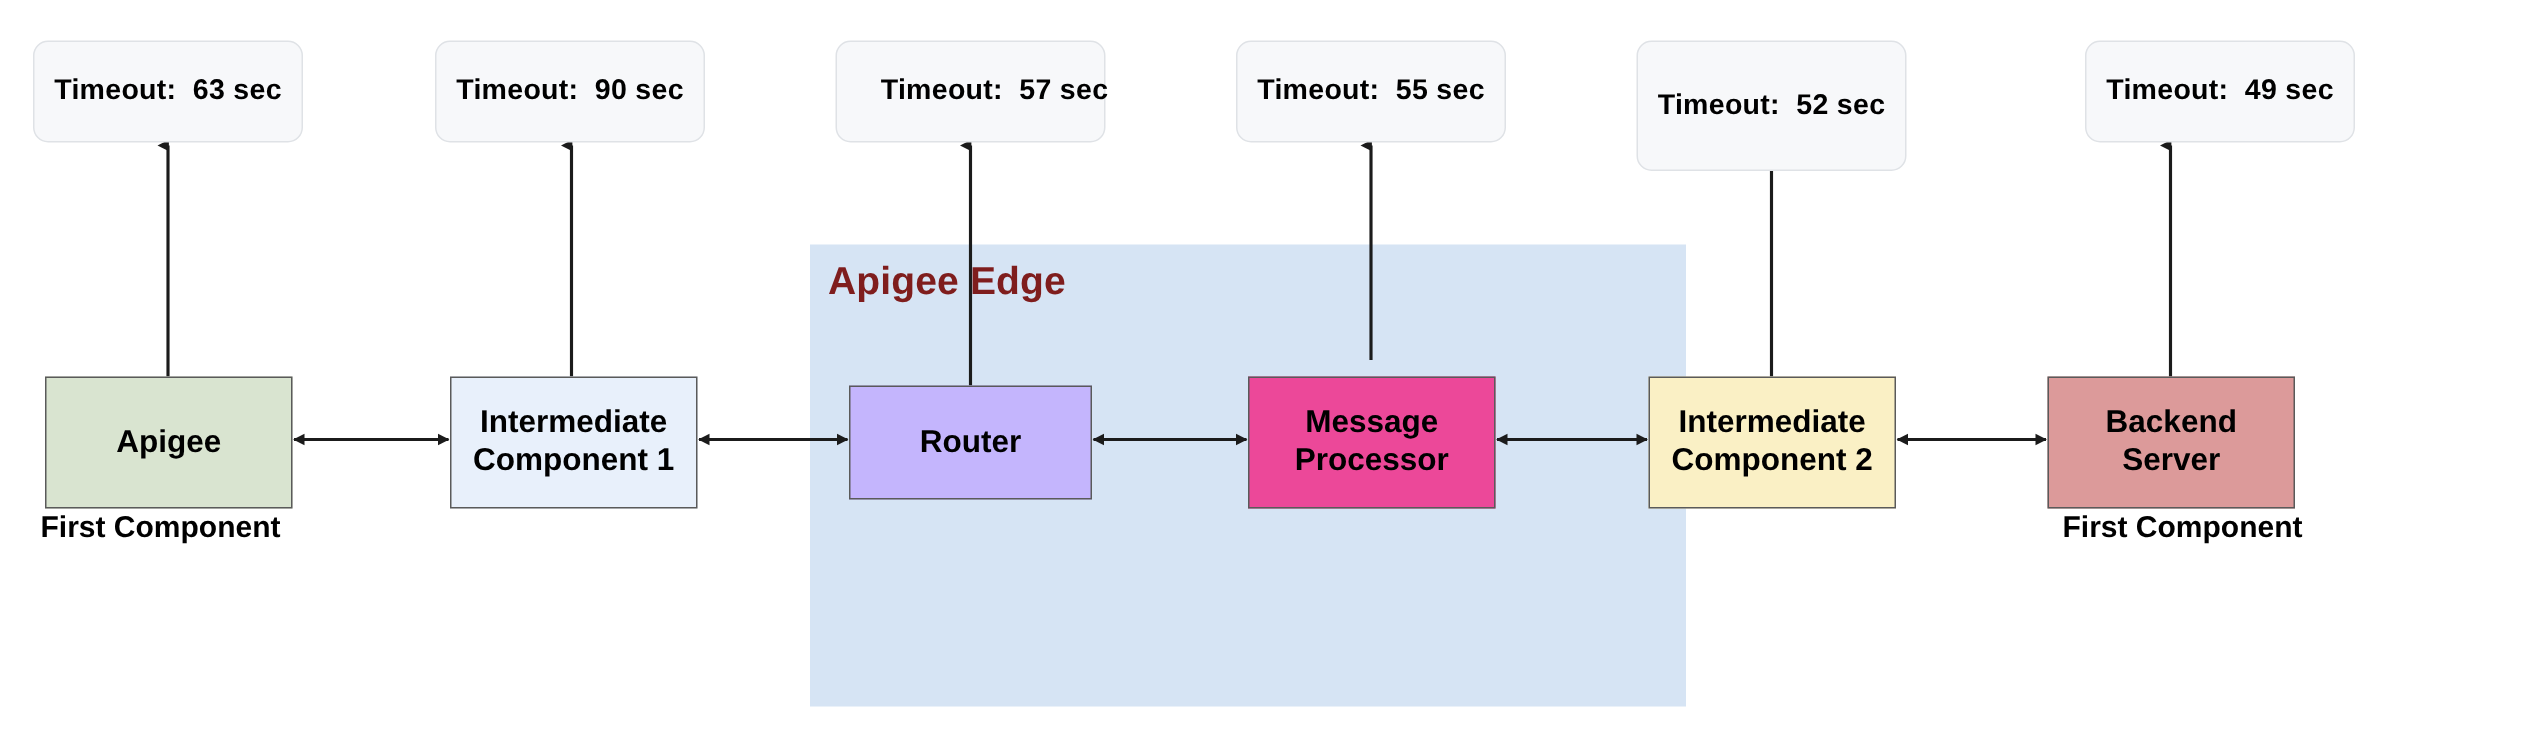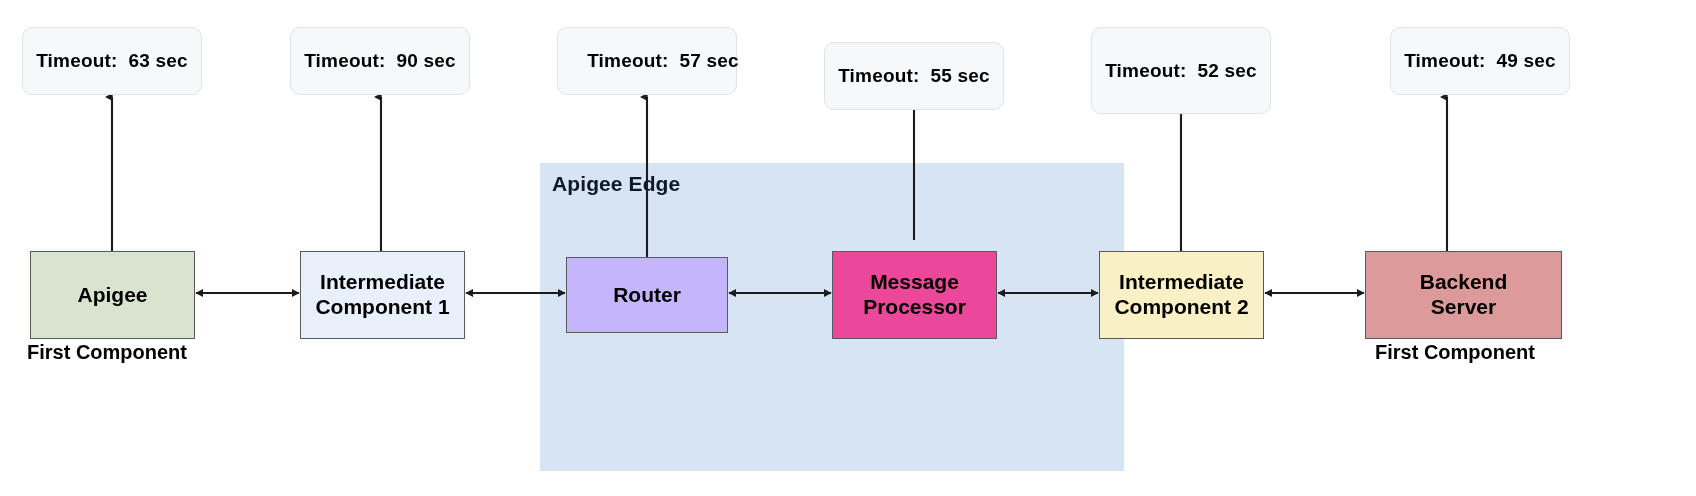--- a/index.html
+++ b/index.html
@@ -20,23 +20,23 @@
   }
 
   
   .group-region {
     position: absolute;
     background: #d6e4f4;
     border: none;
   }
   .group-label {
     position: absolute;
-    font-size: 21px;
+    font-size: 26px;
     font-weight: bold;
-    color: #0f172a;
+    color: #7f1d1d;
     letter-spacing: 0.1px;
     white-space: nowrap;
   }
 
   
   .timeout-box {
     position: absolute;
     background: #f7f8fa;
     border: 1px solid #dfe2e6;
     border-radius: 10px;
@@ -133,21 +133,21 @@
   <div id="timeout-layer">
       <div class="timeout-box" style="left: 22px; top: 27px; width: 180px; height: 68px;">
         <span class="timeout-text">Timeout:  63 sec</span>
       </div>
       <div class="timeout-box" style="left: 290px; top: 27px; width: 180px; height: 68px;">
         <span class="timeout-text">Timeout:  90 sec</span>
       </div>
       <div class="timeout-box" style="left: 557px; top: 27px; width: 180px; height: 68px; padding-left: 32px;">
         <span class="timeout-text">Timeout:  57 sec</span>
       </div>
-      <div class="timeout-box" style="left: 824px; top: 27px; width: 180px; height: 68px; margin-top: 15px;">
+      <div class="timeout-box" style="left: 824px; top: 27px; width: 180px; height: 68px;">
         <span class="timeout-text">Timeout:  55 sec</span>
       </div>
       <div class="timeout-box" style="left: 1091px; top: 27px; width: 180px; height: 87px;">
         <span class="timeout-text">Timeout:  52 sec</span>
       </div>
       <div class="timeout-box" style="left: 1358px; top: 27px; width: 180px; height: 68px; margin-left: 32px;">
         <span class="timeout-text">Timeout:  49 sec</span>
       </div>
     </div>
 
@@ -163,21 +163,21 @@
         <span class="node-label">Router</span>
       </div>
       <div class="node" style="left: 832px; top: 251px; width: 165px; height: 88px; background: #ec4899;">
         <span class="node-label">Message
 Processor</span>
       </div>
       <div class="node" style="left: 1099px; top: 251px; width: 165px; height: 88px; background: rgb(250, 240, 197);">
         <span class="node-label">Intermediate
 Component 2</span>
       </div>
-      <div class="node" style="left: 1365px; top: 251px; width: 197px; height: 88px; background: rgb(220, 154, 154);">
+      <div class="node" style="left: 1365px; top: 251px; width: 165px; height: 88px; background: rgb(220, 154, 154);">
         <span class="node-label">Backend
 Server</span>
       </div>
     </div>
 
   <div id="annotation-layer">
       <div class="edge-note" style="left: 27px; top: 341px;">First Component</div>
       <div class="edge-note" style="left: 1375px; top: 341px;">First Component</div>
     </div>
 

